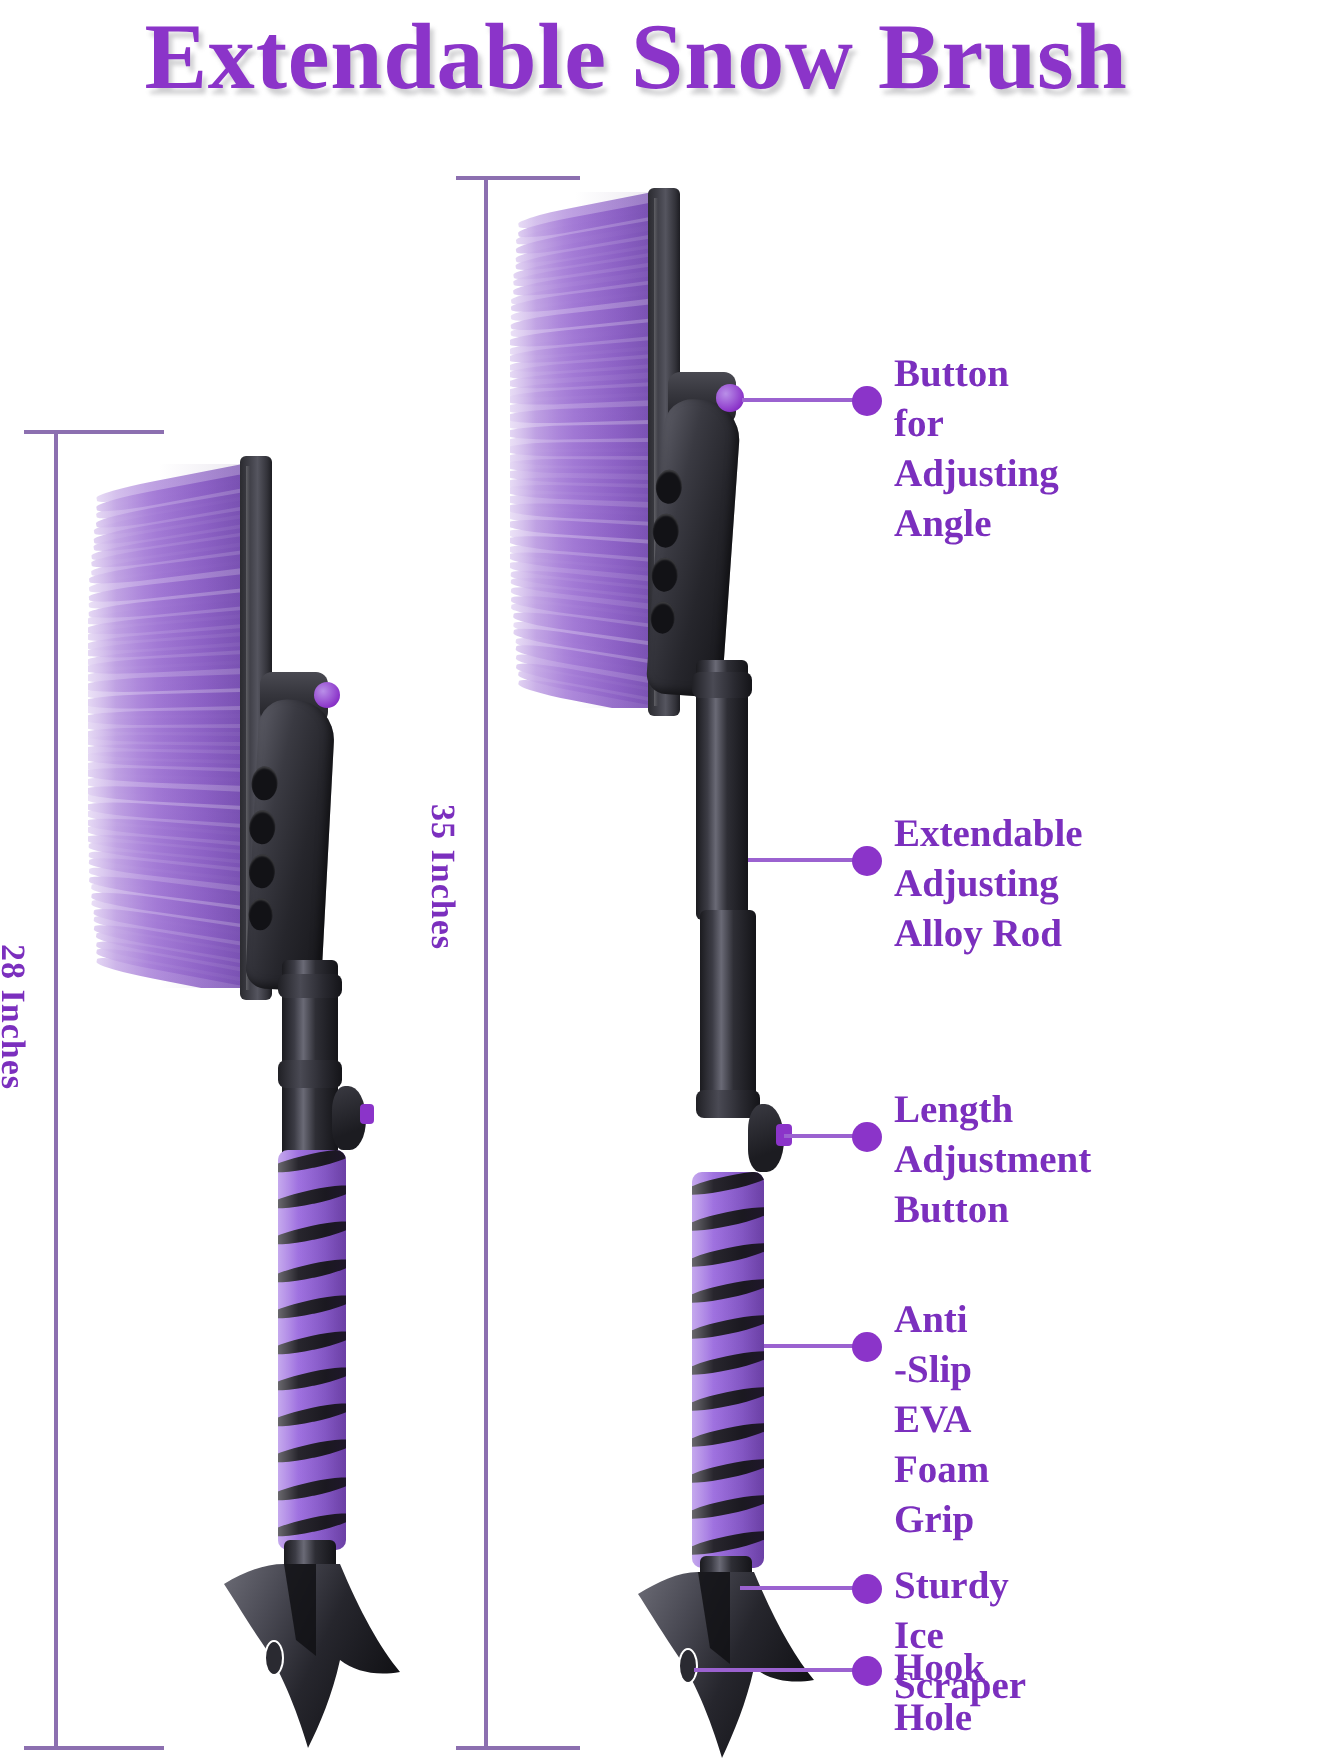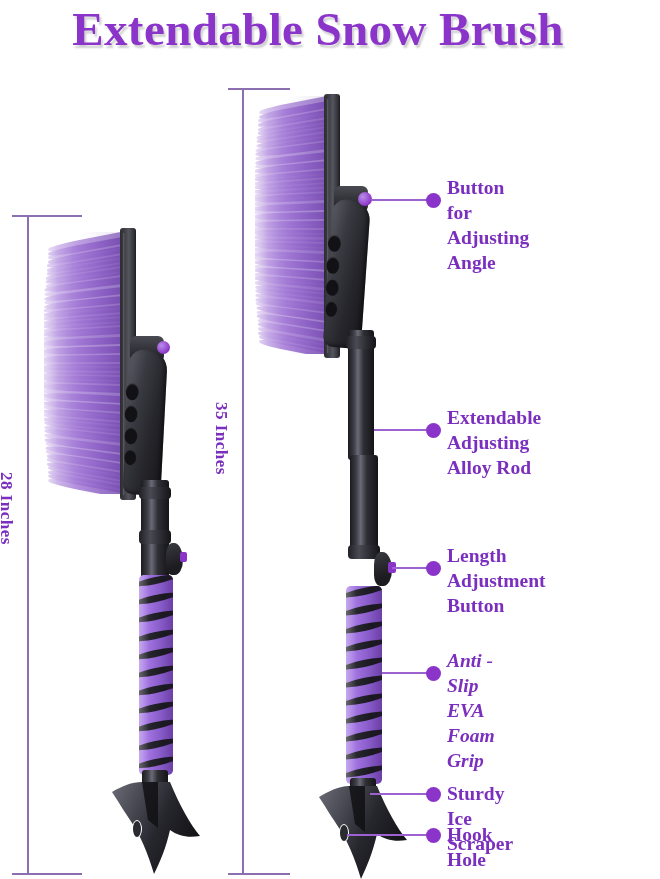--- a/index.html
+++ b/index.html
@@ -470,21 +470,21 @@
   <div class="callout" style="left:392px; top:567px;">
     <div class="leader" style="width:36px;"></div>
     <div class="dot" style="left:34px;"></div>
     <div class="ctext" style="left:55px; top:-24px;">Length Adjustment
 Button</div>
   </div>
 
   <div class="callout" style="left:382px; top:672px;">
     <div class="leader" style="width:46px;"></div>
     <div class="dot" style="left:44px;"></div>
-    <div class="ctext" style="left:65px; top:-24px;font-style:italic;">Anti -Slip EVA
+    <div class="ctext" style="left:65px; top:-24px;">Anti -Slip EVA
 Foam Grip</div>
   </div>
 
   <div class="callout" style="left:370px; top:793px;">
     <div class="leader" style="width:58px;"></div>
     <div class="dot" style="left:56px;"></div>
     <div class="ctext" style="left:77px; top:-12px;">Sturdy Ice Scraper</div>
   </div>
 
   <div class="callout" style="left:347px; top:834px;">

